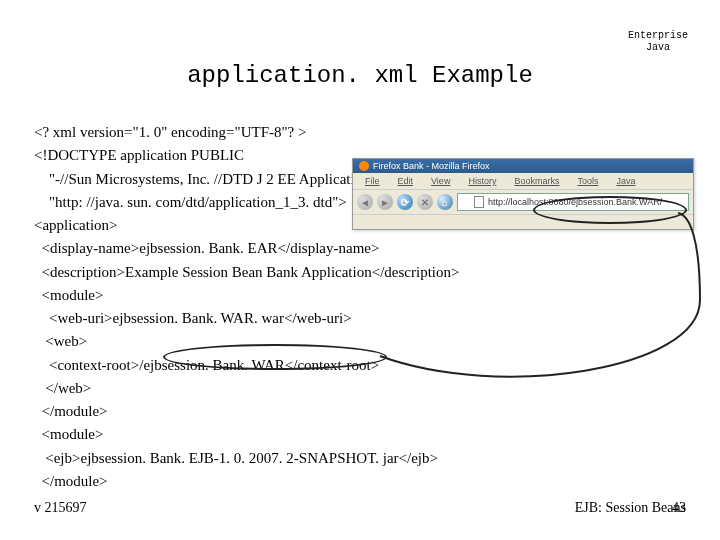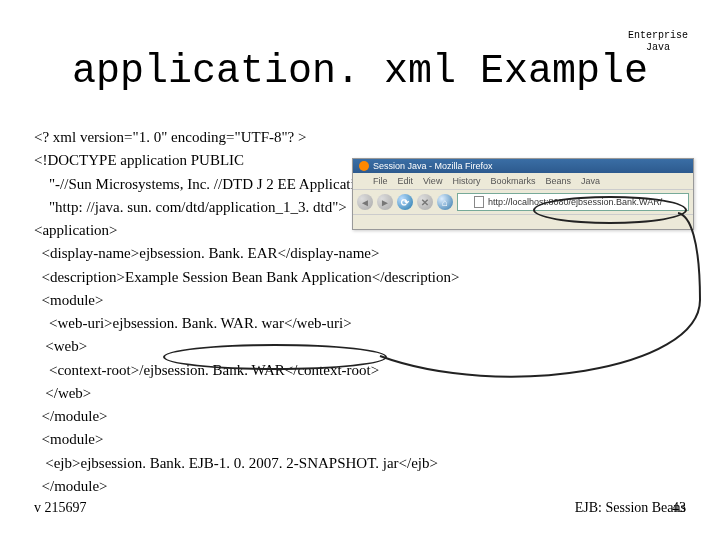--- a/index.html
+++ b/index.html
@@ -11,23 +11,23 @@
     background: #fff;
     position: relative;
     overflow: hidden;
   }
   .header-area {
     position: relative;
     padding-top: 49px;
     font-family: Liberation Mono, monospace;
   }
   .title {
-    font-size: 40px;
+    font-size: 24px;
     text-align: center;
-    margin: 0;
+    margin: 13px;
     font-weight: normal;
   }
   .corner-label {
     position: absolute;
     top: 30px;
     right: 32px;
     font-size: 10px;
     text-align: center;
     line-height: 1.2;
   }
@@ -71,24 +71,25 @@
     padding: 2px 6px;
     display: flex;
     align-items: center;
     gap: 4px;
   }
   .browser-title .ff-ico {
     width: 10px; height: 10px; background: #f80; border-radius: 50%;
   }
   .browser-menu {
     display: flex;
-    gap: 2px;
-    padding: 2px 16px;
+    gap: 10px;
+    padding: 2px 8px;
     color: #555;
     border-bottom: 1px solid #ccc;
+    text-decoration: underline;
   }
   .browser-menu span { padding: 1px 4px; }
   .browser-toolbar {
     display: flex;
     align-items: center;
     gap: 4px;
     padding: 3px 4px;
     border-bottom: 1px solid #ccc;
   }
   .tb-btn {
@@ -143,29 +144,29 @@
   <div class="code-line">   &lt;/web&gt;</div>
   <div class="code-line">  &lt;/module&gt;</div>
   <div class="code-line">  &lt;module&gt;</div>
   <div class="code-line">   &lt;ejb&gt;ejbsession. Bank. EJB-1. 0. 2007. 2-SNAPSHOT. jar&lt;/ejb&gt;</div>
   <div class="code-line">  &lt;/module&gt;</div>
 </div>
 
 <div class="browser">
   <div class="browser-title">
     <span class="ff-ico"></span>
-    <span>Session Java - Mozilla Firefox</span>
+    <span>Firefox Bank - Mozilla Firefox</span>
   </div>
   <div class="browser-menu">
     <span>File</span>
     <span>Edit</span>
     <span>View</span>
     <span>History</span>
     <span>Bookmarks</span>
-    <span>Beans</span>
+    <span>Tools</span>
     <span>Java</span>
   </div>
   <div class="browser-toolbar">
     <span class="tb-btn dis">◄</span>
     <span class="tb-btn dis">►</span>
     <span class="tb-btn reload">⟳</span>
     <span class="tb-btn dis">✕</span>
     <span class="tb-btn home">⌂</span>
     <div class="url-box">
       <span class="page-ico"></span>

